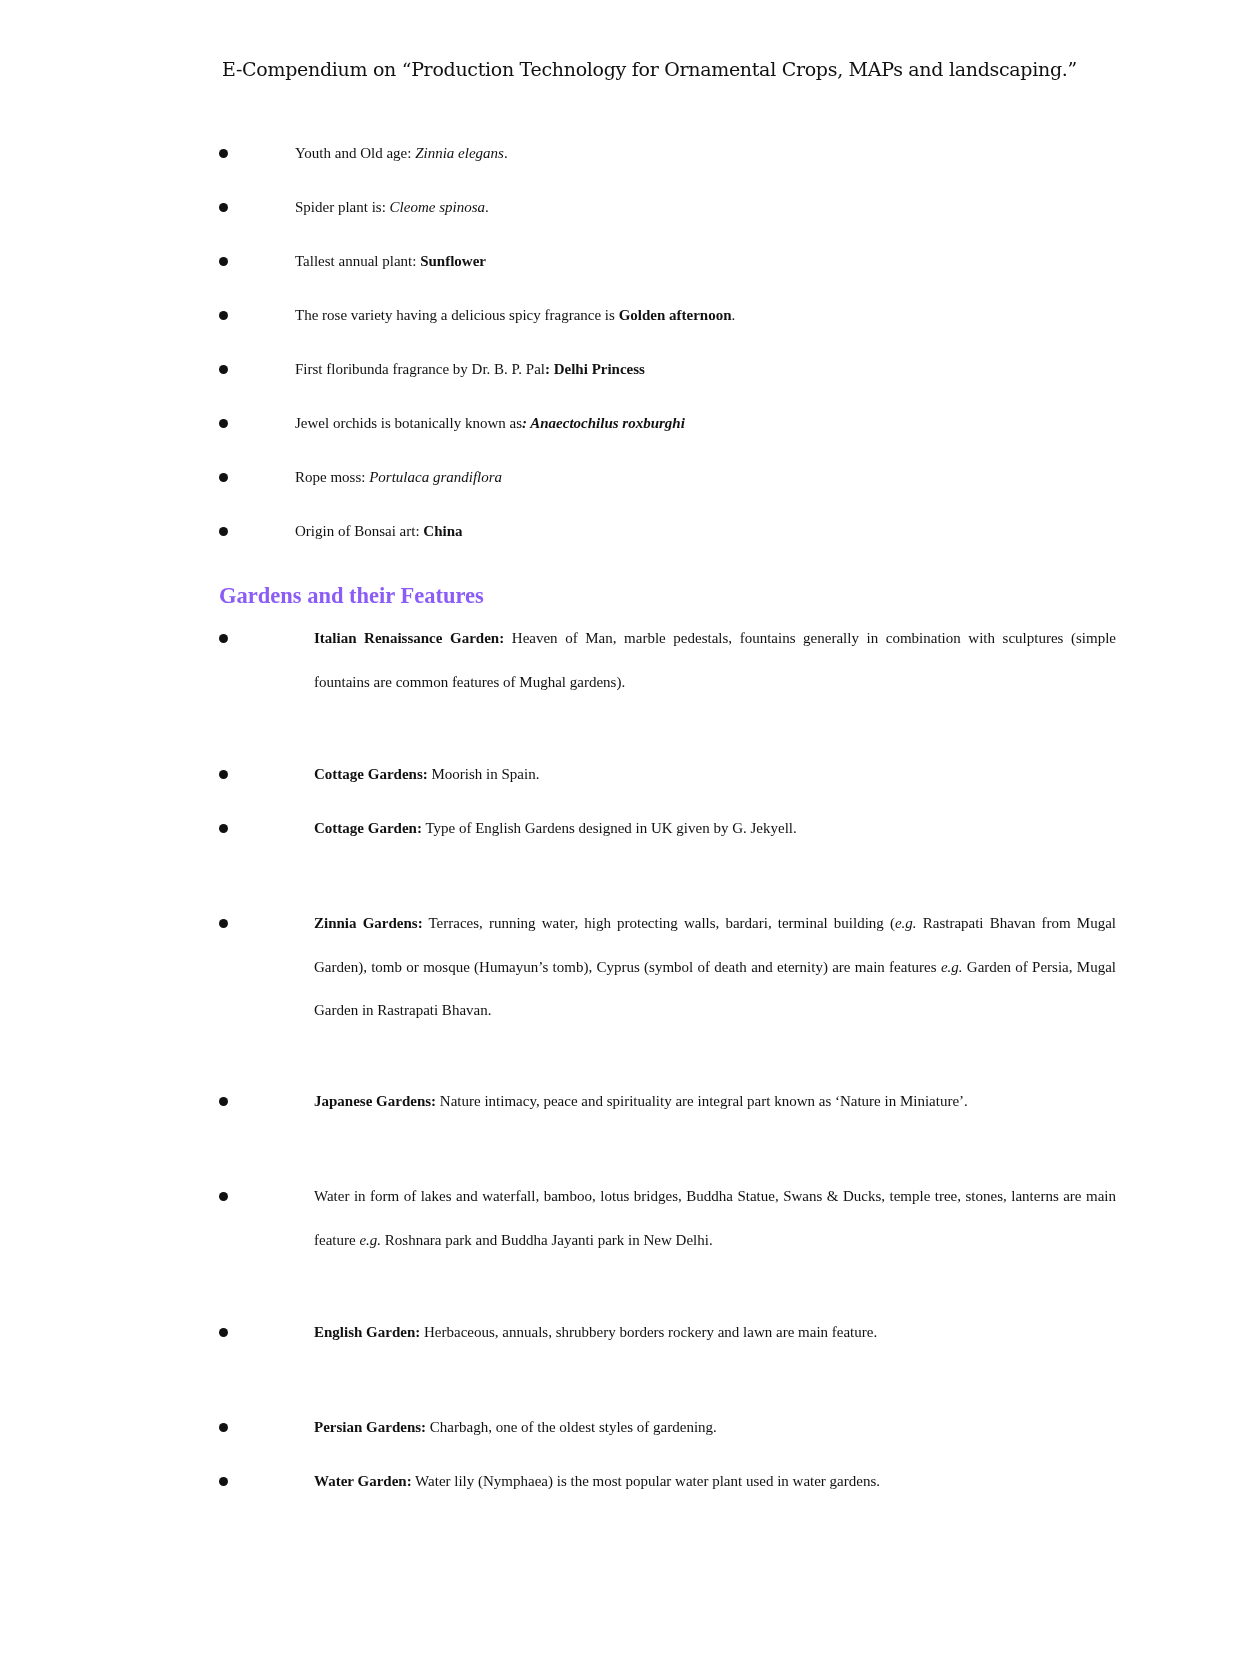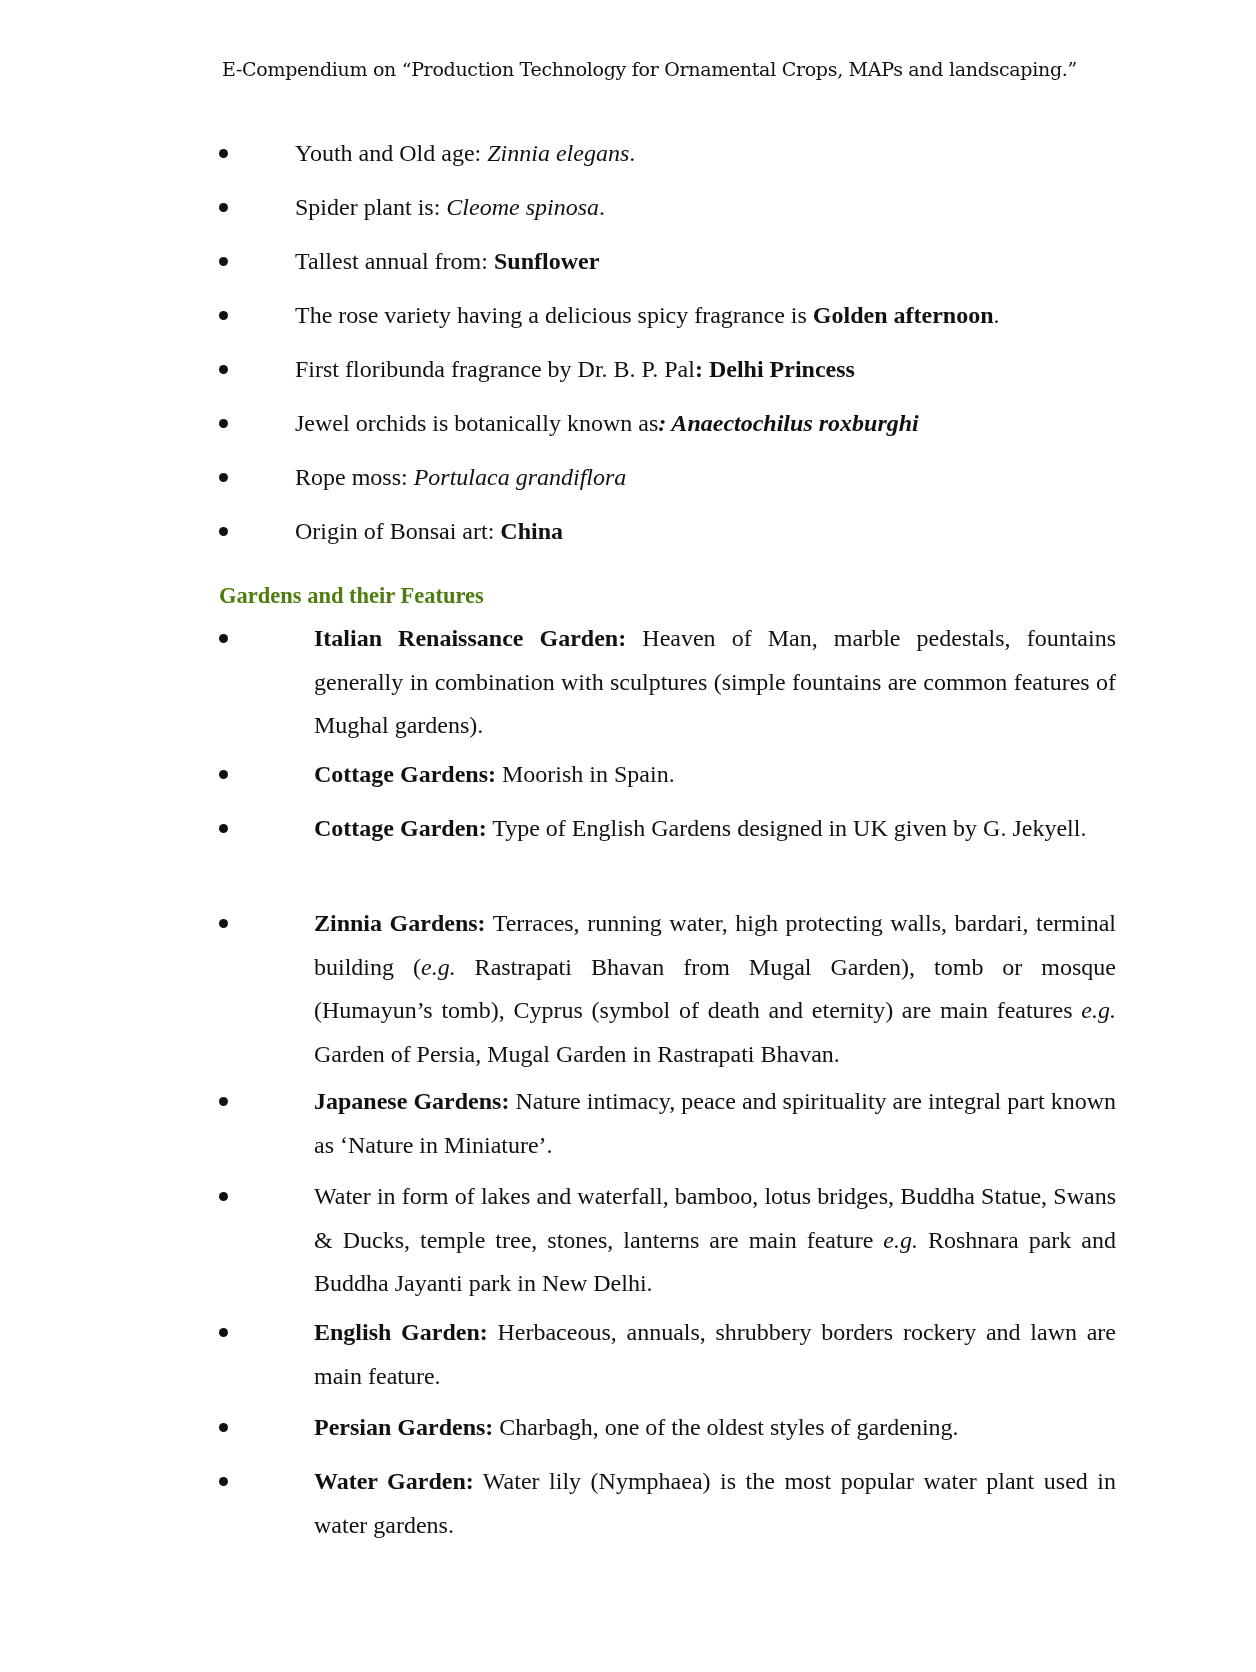--- a/index.html
+++ b/index.html
@@ -10,30 +10,30 @@
     font-family: "DejaVu Serif", serif; font-size: 19px; letter-spacing: -0.3px;
     color: #111; white-space: nowrap;
   }
   .item { position: absolute; left: 0; width: 1256px; }
   .bullet {
     position: absolute; left: 219px; width: 9px; height: 9px; border-radius: 50%;
     background: #111;
   }
   .text {
     position: absolute; left: 295px; width: 802px;
-    font-family: "Liberation Serif", serif; font-size: 24px; color: #111;
+    font-family: "Liberation Serif", serif; font-size: 15px; color: #111;
     line-height: 43.5px; text-align: justify;
   }
   .text.single { text-align: left; white-space: nowrap; }
   .text.justify-last { text-align: justify; text-align-last: left; margin-left: 19px; }
   b { font-weight: bold; }
   i { font-style: italic; }
   .heading {
     position: absolute; left: 219px; top: 583px;
-    font-family: "Liberation Serif", serif; font-size: 22.5px; font-weight: bold; color: #4d7c0f;
+    font-family: "Liberation Serif", serif; font-size: 22.5px; font-weight: bold; color: #8b5cf6;
   }
 </style>
 </head>
 <body>
 
 <div class="page">
 
   <div class="header">E-Compendium on “Production Technology for Ornamental Crops, MAPs and landscaping.”</div>
 
   <div class="item" style="top:132px">
@@ -41,21 +41,21 @@
     <div class="text single"><span>Youth and Old age: </span><i>Zinnia elegans</i><span>.</span></div>
   </div>
 
   <div class="item" style="top:186px">
     <span class="bullet" style="top:17px"></span>
     <div class="text single"><span>Spider plant is: </span><i>Cleome spinosa</i><span>.</span></div>
   </div>
 
   <div class="item" style="top:240px">
     <span class="bullet" style="top:17px"></span>
-    <div class="text single"><span>Tallest annual from: </span><b>Sunflower</b><span></span></div>
+    <div class="text single"><span>Tallest annual plant: </span><b>Sunflower</b><span></span></div>
   </div>
 
   <div class="item" style="top:294px">
     <span class="bullet" style="top:17px"></span>
     <div class="text single"><span>The rose variety having a delicious spicy fragrance is </span><b>Golden afternoon</b><span>.</span></div>
   </div>
 
   <div class="item" style="top:348px">
     <span class="bullet" style="top:17px"></span>
     <div class="text single"><span>First floribunda fragrance by Dr. B. P. Pal</span><b>: Delhi Princess</b><span></span></div>

